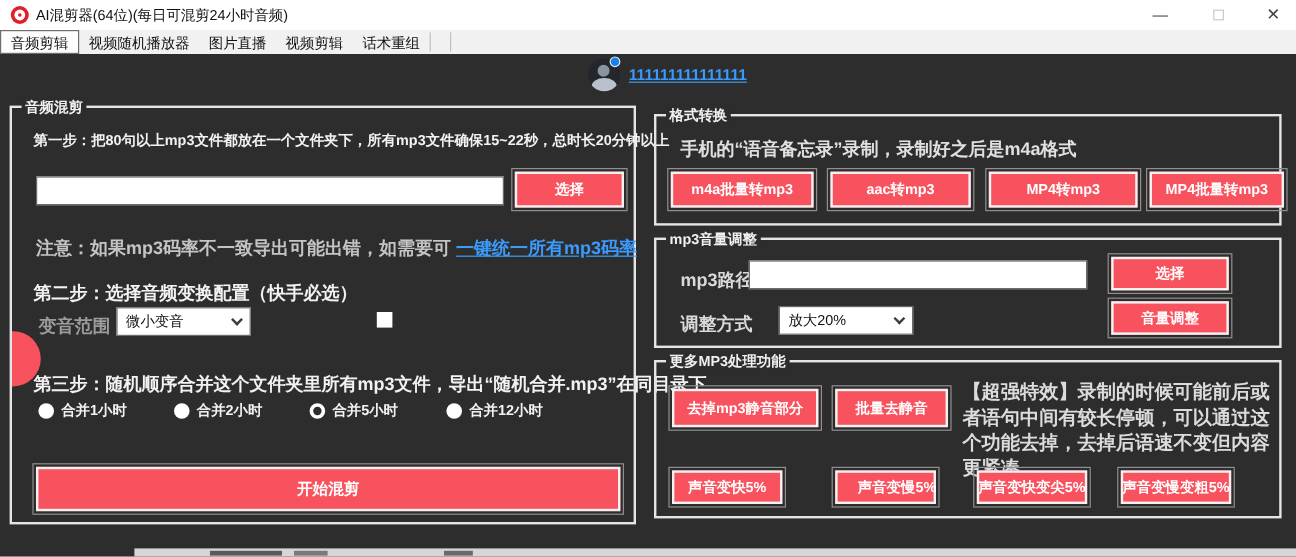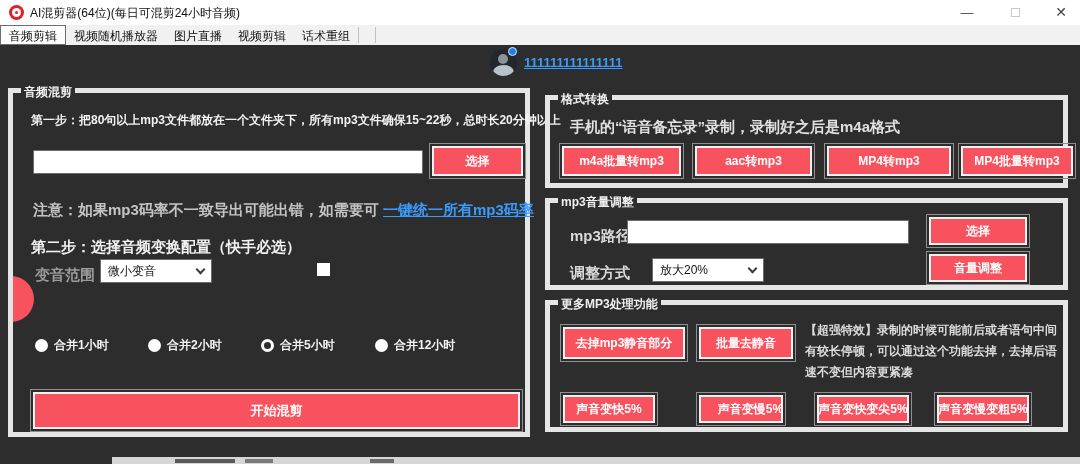--- a/index.html
+++ b/index.html
@@ -28,21 +28,21 @@
   .content{position:absolute;top:45px;left:0;width:1080px;height:419px;background:#2d2d2d;color:#f2f2f2;font-weight:bold;}
 
   
   .avatar{position:absolute;left:490px;top:4px;width:27px;height:27px;border-radius:50%;background:#23272c;overflow:hidden;}
   .avatar .head{position:absolute;left:8px;top:5px;width:10px;height:10px;border-radius:50%;background:#8a939e;}
   .avatar .body{position:absolute;left:3px;top:16px;width:21px;height:14px;border-radius:50%;background:#b9c2cc;}
   .avatar-badge{position:absolute;left:508px;top:2px;width:9px;height:9px;border-radius:50%;background:#1f7fe8;border:1px solid #dfe9f5;}
   .user-link{position:absolute;left:524px;top:10px;font-size:13px;color:#3b9bfc;text-decoration:underline;cursor:pointer;}
 
   
-  .group{position:absolute;border:5px solid #e5e5e5;}
+  .group{position:absolute;border:2px solid #e5e5e5;}
   .legend{position:absolute;top:-8px;left:8px;background:#2d2d2d;padding:0 3px;font-size:12px;color:#f0f0f0;line-height:14px;}
 
   
   .rbtn{position:absolute;background:#f8525f;border:2px solid #f2f2f2;outline:1px solid #8f8f8f;outline-offset:2px;color:#fff;font-size:12px;font-weight:bold;display:flex;align-items:center;justify-content:center;cursor:pointer;white-space:nowrap;}
 
   .tinput{position:absolute;background:#fff;border:1px solid #6b6b6b;height:24px;padding:0 4px;font-size:12px;color:#111;}
   .combo{position:absolute;background:#fff;border:1px solid #6b6b6b;height:24px;display:flex;align-items:center;justify-content:space-between;padding:0 7px;font-size:12px;color:#111;font-weight:normal;cursor:pointer;}
   .chev{width:7px;height:7px;border-right:2px solid #3c3c3c;border-bottom:2px solid #3c3c3c;transform:rotate(45deg);margin-top:-4px;}
 
   .lbl{position:absolute;font-size:15px;white-space:nowrap;}
@@ -51,21 +51,21 @@
   .link{color:#3b9bfc;text-decoration:underline;cursor:pointer;}
 
   .checkbox{position:absolute;width:13px;height:13px;background:#fff;cursor:pointer;}
 
   .radio-row{position:absolute;display:flex;align-items:center;font-size:12px;}
   .radio{width:13px;height:13px;border-radius:50%;background:#fff;margin-right:6px;cursor:pointer;flex:none;}
   .radio.on{width:13px;height:13px;background:transparent;border:3px solid #fff;}
 
   .halfdisc{position:absolute;left:9px;top:231px;width:25px;height:46px;background:#f8525f;border-radius:0 23px 23px 0;}
 
-  .tip{position:absolute;font-size:12px;color:#dcdcdc;line-height:21px;width:258px;}
+  .tip{position:absolute;font-size:16px;color:#dcdcdc;line-height:21px;width:258px;}
 
   
   .bottom-strip{position:absolute;left:112px;bottom:0;width:968px;height:7px;background:#d6d6d6;}
   .frag{position:absolute;background:#5a5a5a;height:4px;top:2px;}
 </style>
 </head>
 <body>
 
 <div id="app">
 
@@ -116,20 +116,21 @@
 
       <div class="lbl" style="left:18px;top:145px;">第二步：选择音频变换配置（快手必选）</div>
 
       <div class="lbl dim" style="left:22px;top:173px;">变音范围</div>
       <div class="combo" style="left:87px;top:166px;width:112px;">
         <span>微小变音</span>
         <span class="chev"></span>
       </div>
       <div class="checkbox" style="left:304px;top:170px;"></div>
 
+      <div class="lbl" style="left:18px;top:221px;">第三步：随机顺序合并这个文件夹里所有mp3文件，导出“随机合并.mp3”在同目录下</div>
 
       <div class="radio-row" style="left:22px;top:244px;">
         <span class="radio"></span>
         <span>合并1小时</span>
       </div>
       <div class="radio-row" style="left:135px;top:244px;">
         <span class="radio"></span>
         <span>合并2小时</span>
       </div>
       <div class="radio-row" style="left:248px;top:244px;">

